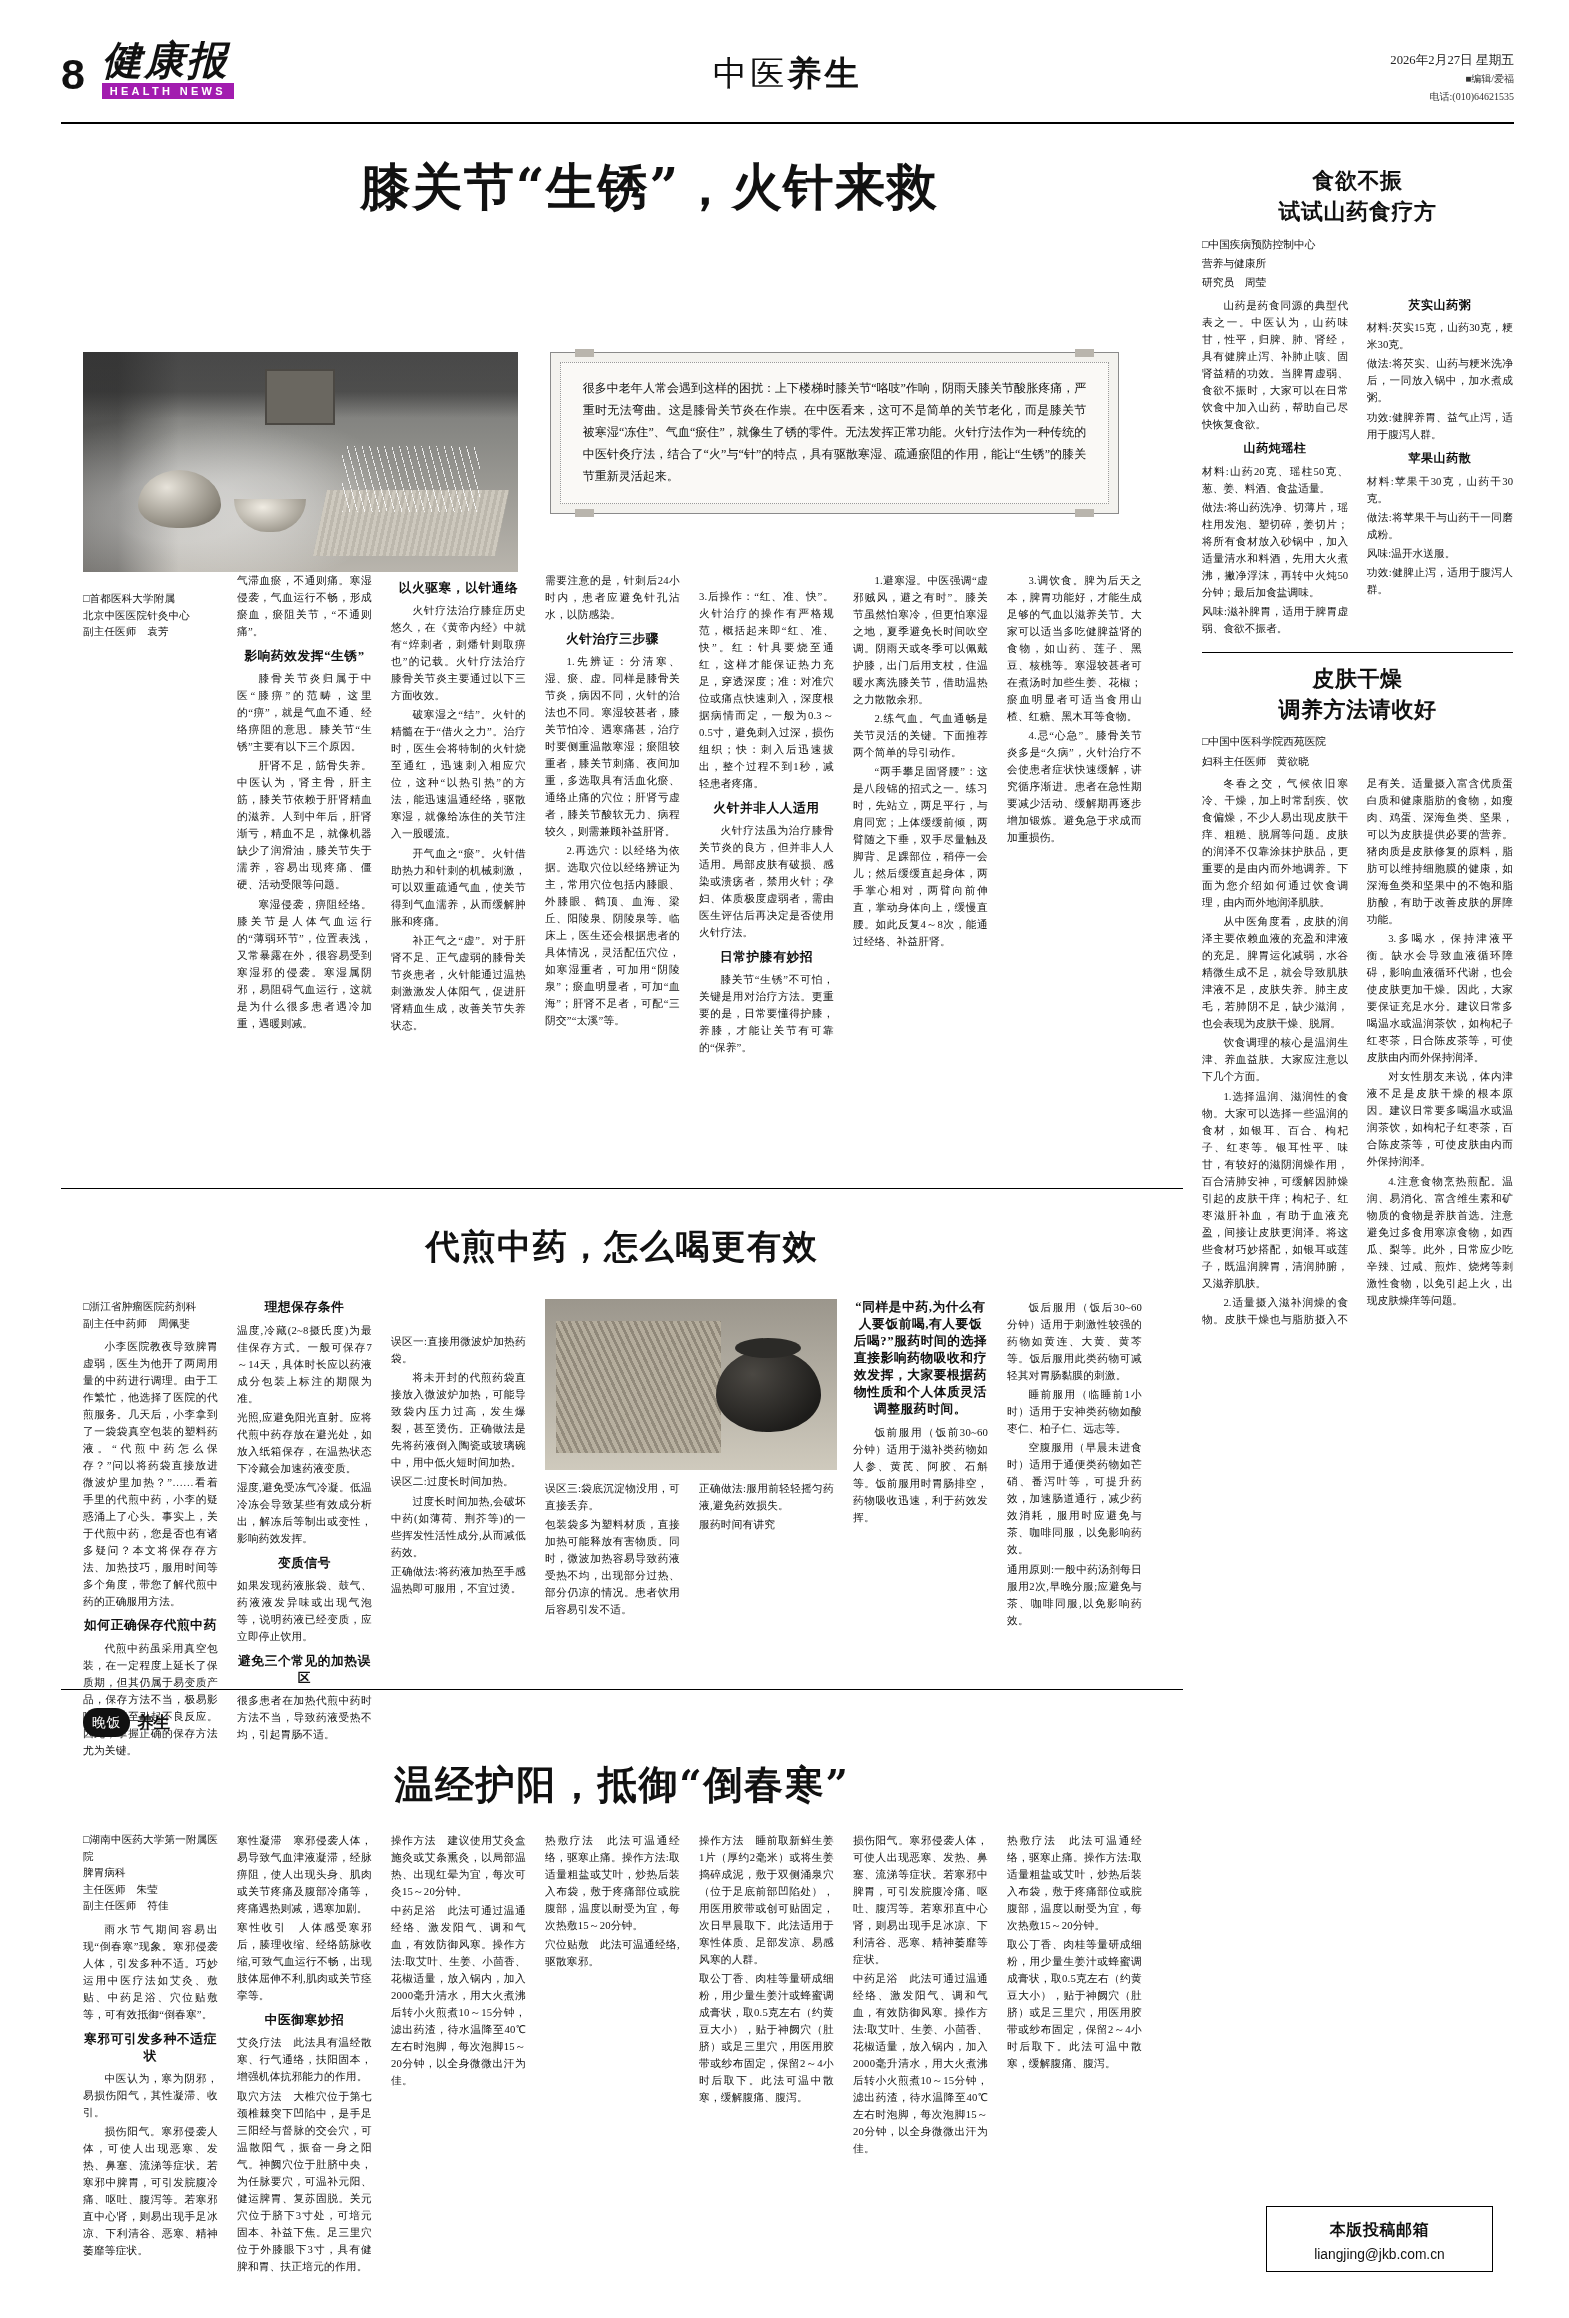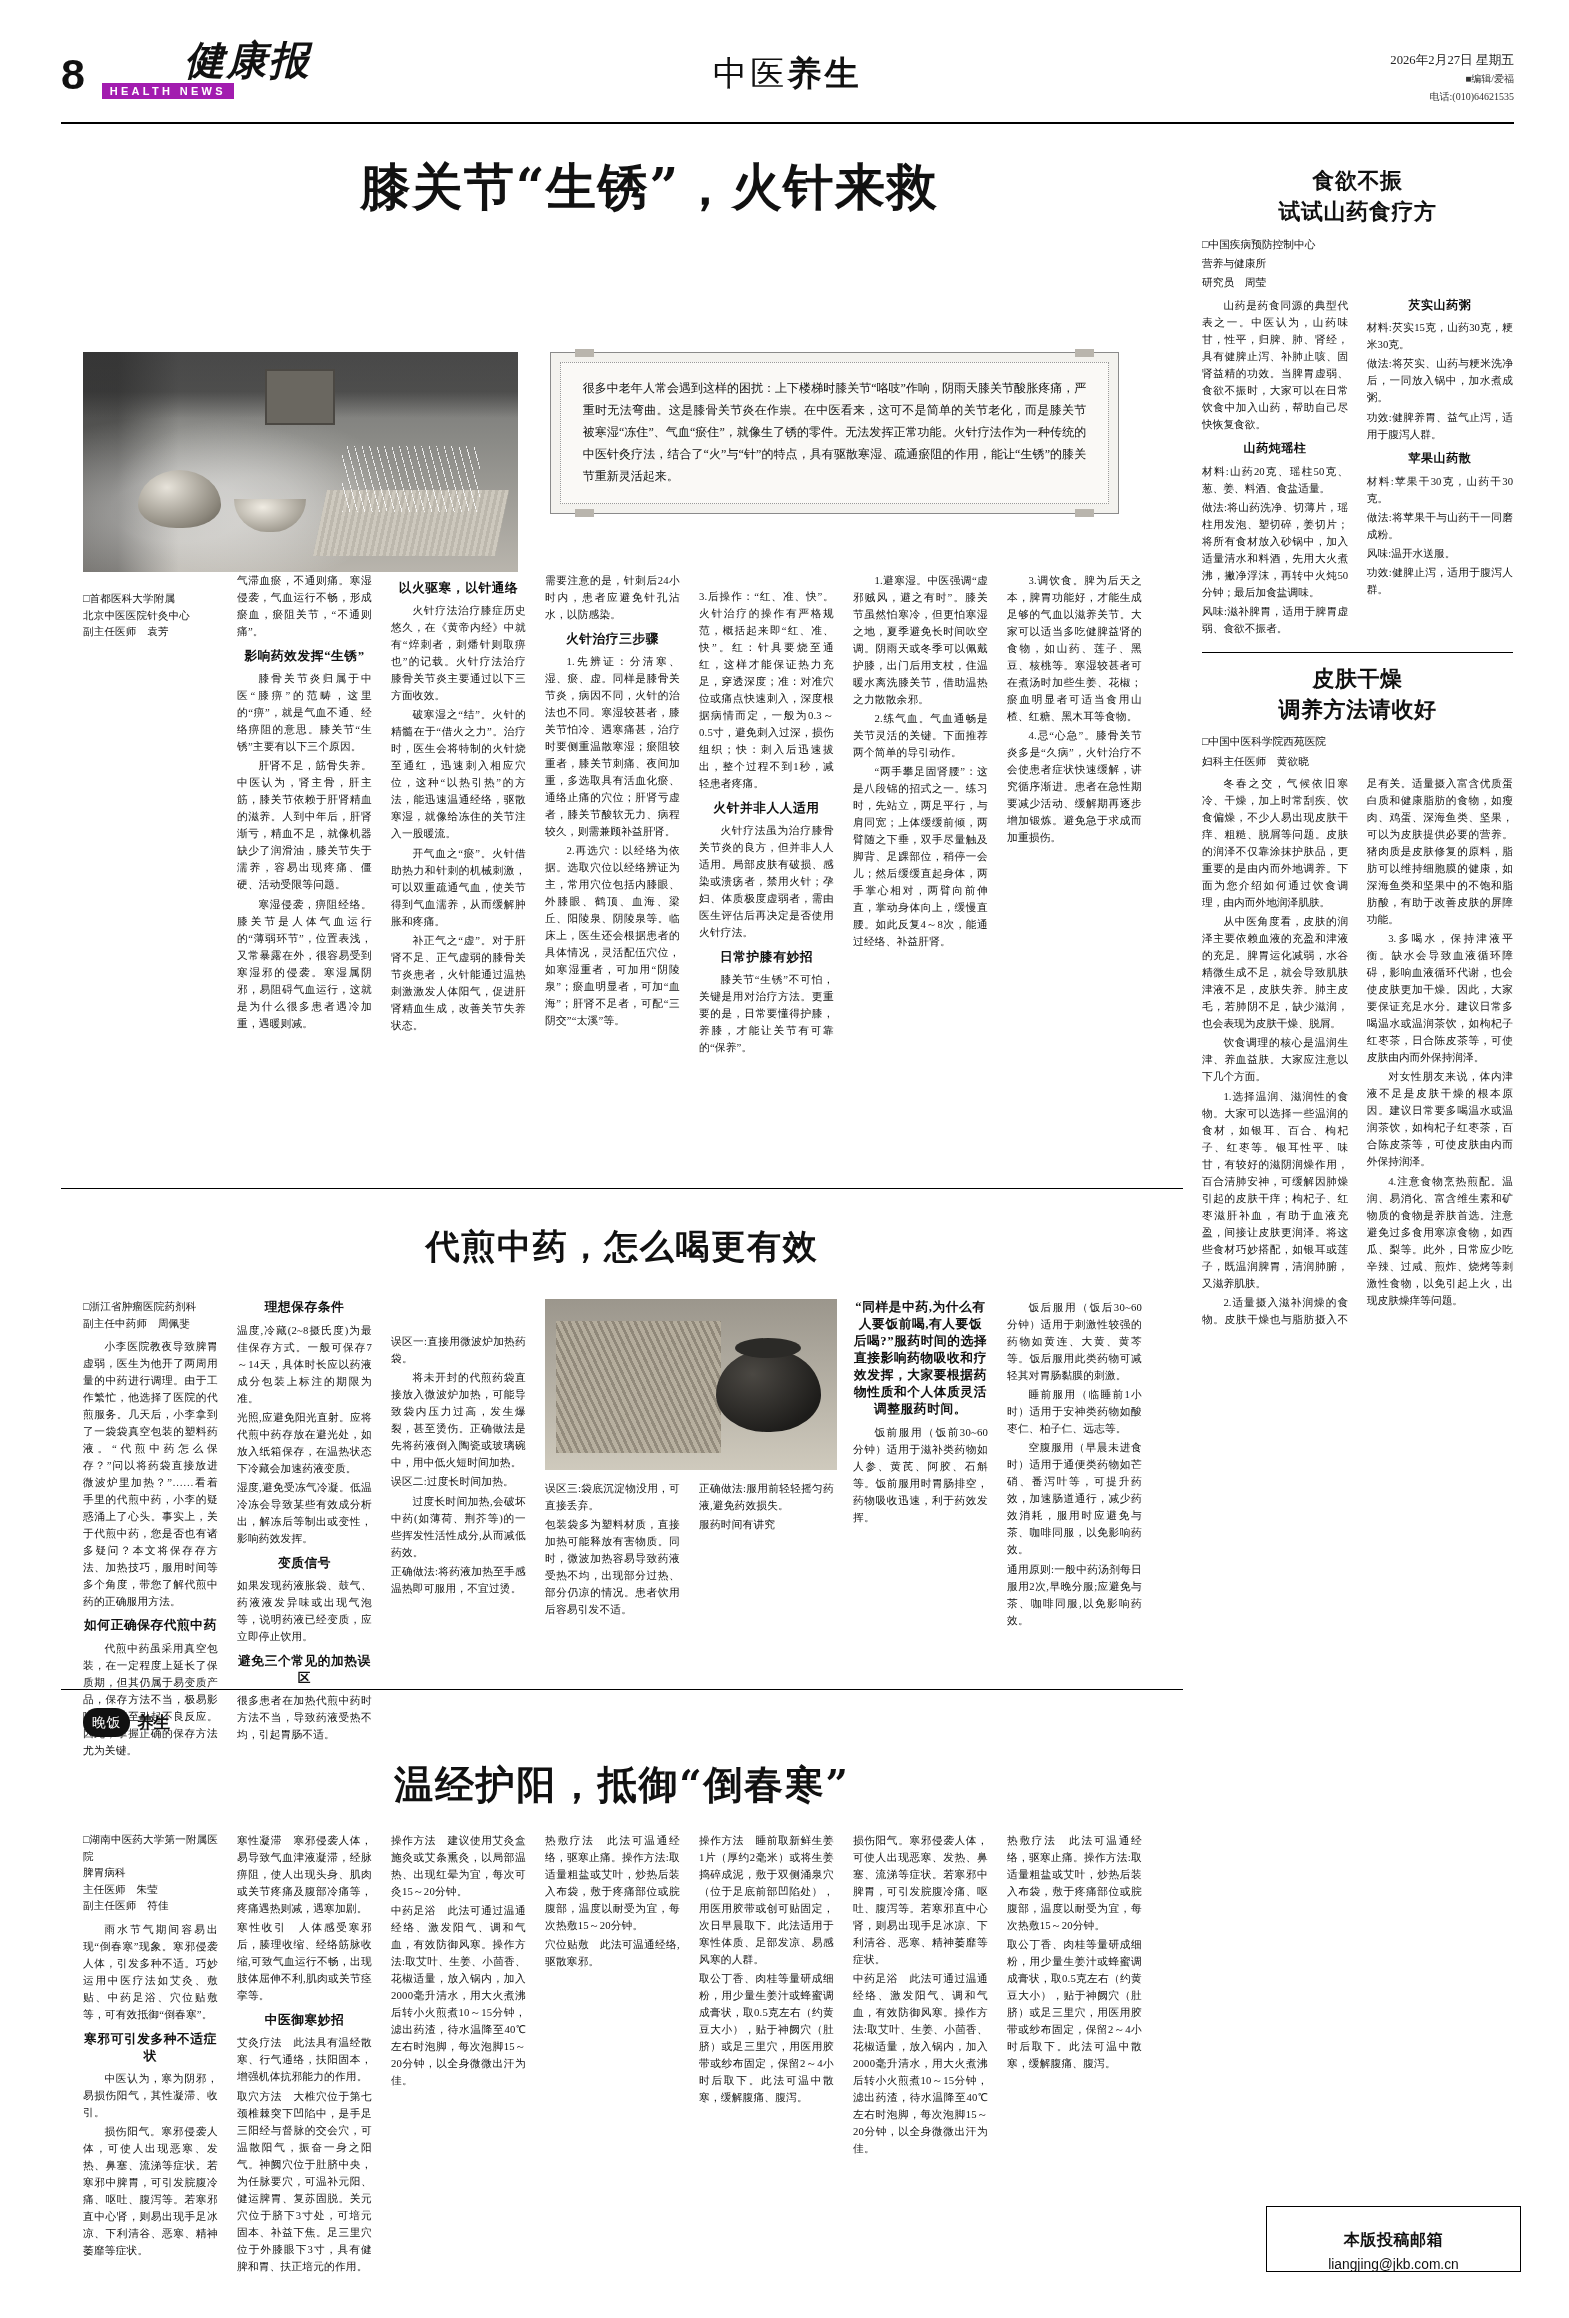--- a/index.html
+++ b/index.html
@@ -16,21 +16,21 @@
     position:absolute;left:61px;top:39px;width:1453px;height:83px;
     border-bottom:2.8px solid #000;
   }
   .page-num{
     position:absolute;left:0;top:11px;font-size:43px;font-weight:bold;
     font-family:"Liberation Sans", sans-serif;letter-spacing:-1.1px;
   }
   .logo-box{position:absolute;left:41px;top:0px;width:209px;height:66px;}
   .logo-cn{
     font-family:"DejaVu Serif", serif;font-size:40px;font-weight:bold;
-    font-style:italic;letter-spacing:2.2px;line-height:41px;text-align:right;
+    font-style:italic;letter-spacing:2.2px;line-height:41px;
   }
   .logo-en{
     font-family:"Liberation Sans", sans-serif;font-size:11px;
     letter-spacing:3.3px;font-weight:bold;color:#fff;background:#a21caf;
     display:inline-block;padding:1.7px 7.7px;margin-top:3.3px;
   }
   .section-title{
     position:absolute;left:0;right:0;top:12px;text-align:center;
     font-size:34px;font-weight:bold;letter-spacing:3.3px;
     font-family:"DejaVu Serif", serif;
@@ -169,22 +169,22 @@
   .a3-c1{position:absolute;left:83px;top:1832px;width:135px;}
   .a3-c2{position:absolute;left:237px;top:1832px;width:135px;}
   .a3-c3{position:absolute;left:391px;top:1832px;width:135px;}
   .a3-c4{position:absolute;left:545px;top:1832px;width:135px;}
   .a3-c5{position:absolute;left:699px;top:1832px;width:135px;}
   .a3-c6{position:absolute;left:853px;top:1832px;width:135px;}
   .a3-c7{position:absolute;left:1007px;top:1832px;width:135px;}
 
   
   .mailbox{
-    position:absolute;left:1266px;top:2206px;width:255px;height:66px;
-    border:1.7px solid #000;text-align:center;padding-top:23px;box-sizing:border-box;
+    position:absolute;left:1266px;top:2206px;width:227px;height:66px;
+    border:1.7px solid #000;text-align:center;padding-top:13px;box-sizing:border-box;
   }
   .mailbox .t{font-size:16px;font-weight:bold;letter-spacing:0.6px;}
   .mailbox .m{font-size:13.8px;margin-top:5.5px;font-family:"Liberation Sans", sans-serif;}
 </style>
 </head>
 <body>
 
 <div class="page">
 
   <div class="masthead">

